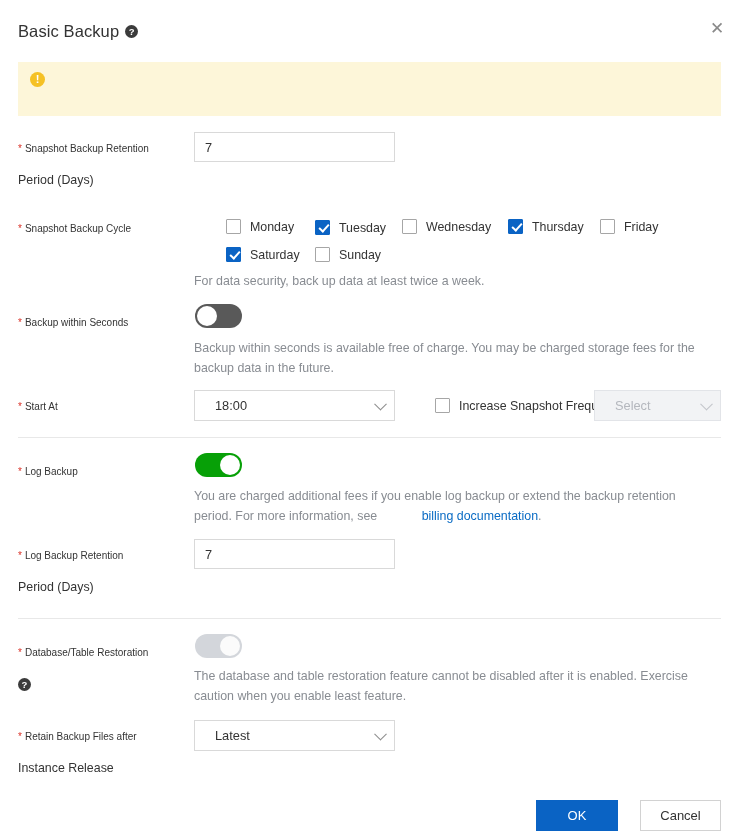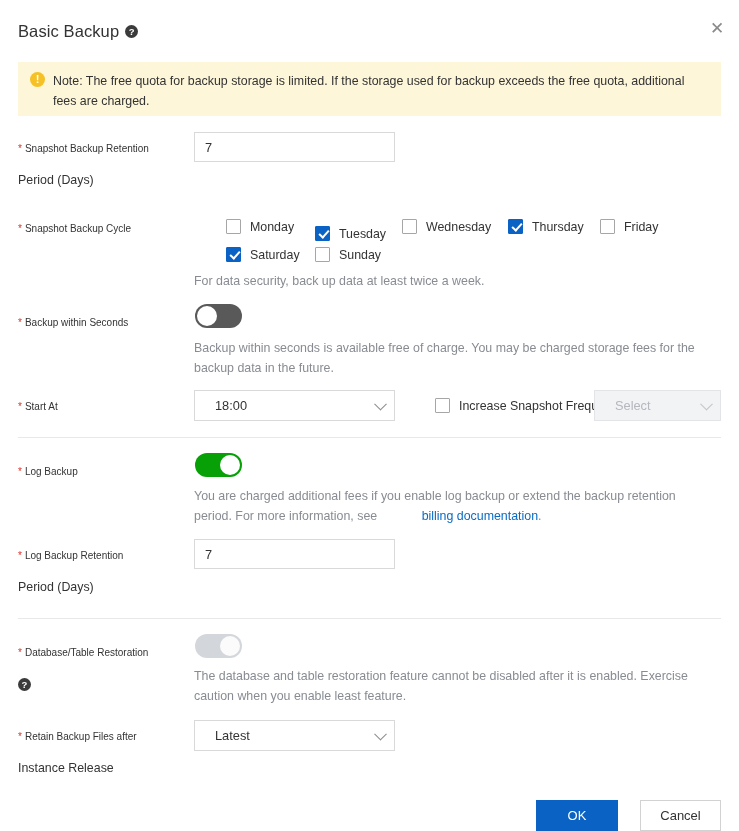--- a/index.html
+++ b/index.html
@@ -131,21 +131,20 @@
 
   <div class="hdr">
     <div class="hdr-title">
       <span>Basic Backup</span><span class="help-dot">?</span>
     </div>
     <div class="close-x">✕</div>
   </div>
 
   <div class="notice">
     <div class="notice-icon">!</div>
-    <div class="notice-text">Note: The free quota for backup storage is limited. If the storage used for backup exceeds the free quota, additional fees are charged.</div>
   </div>
 
   <div class="row">
     <div class="lbl" style="top:140px;">
       <span class="req">*</span><span>Snapshot Backup Retention</span>
     </div>
     <div class="lbl2" style="top:172px;">Period (Days)</div>
     <div class="txtbox" style="left:194px; top:132px; width:201px; height:30px;">
       <span>7</span>
     </div>
@@ -153,21 +152,21 @@
 
   <div class="row">
     <div class="lbl" style="top:220px;">
       <span class="req">*</span><span>Snapshot Backup Cycle</span>
     </div>
 
     <div class="cbx" style="left:194px; top:219px;">
       <span class="box"></span>
       <span class="cbl">Monday</span>
     </div>
-    <div class="cbx on" style="left:283px; top:226px;">
+    <div class="cbx on" style="left:283px; top:220px;">
       <span class="box"></span>
       <span class="cbl">Tuesday</span>
     </div>
     <div class="cbx" style="left:370px; top:219px;">
       <span class="box"></span>
       <span class="cbl">Wednesday</span>
     </div>
     <div class="cbx on" style="left:476px; top:219px;">
       <span class="box"></span>
       <span class="cbl">Thursday</span>

